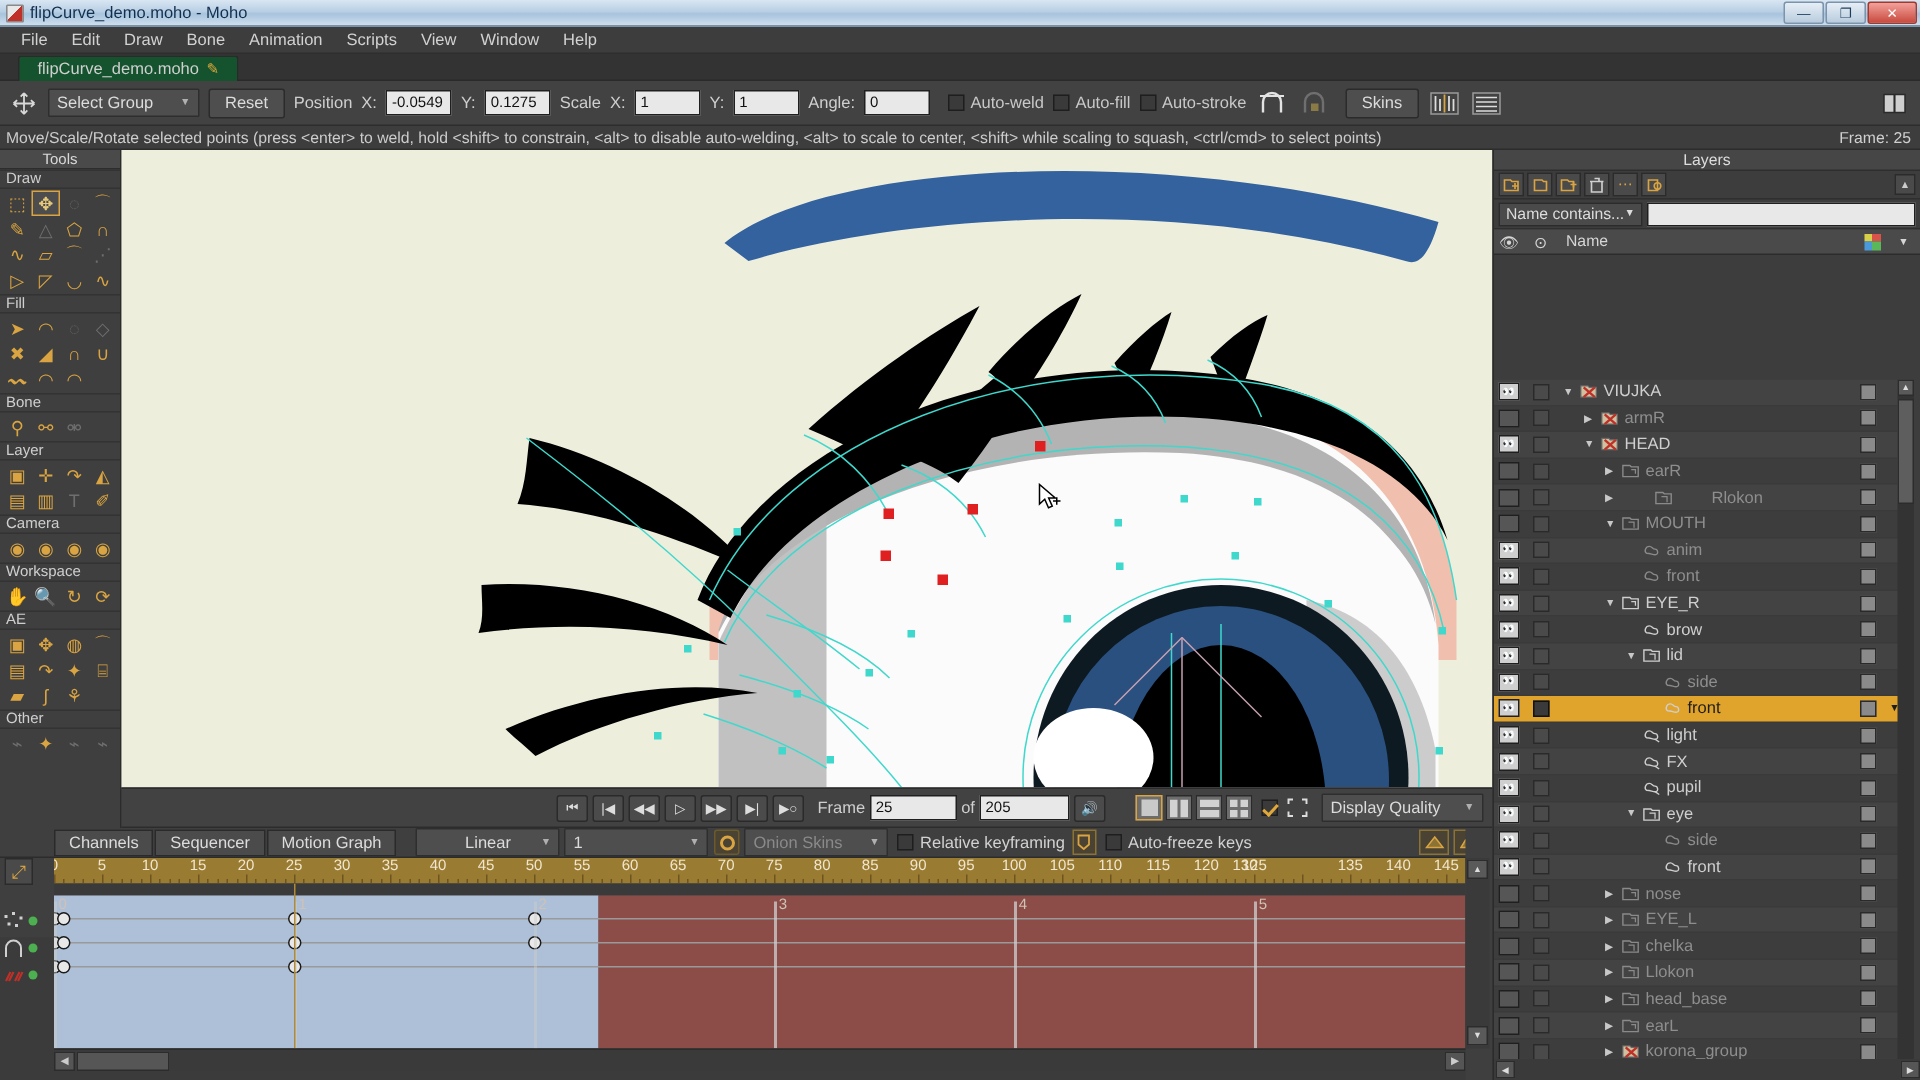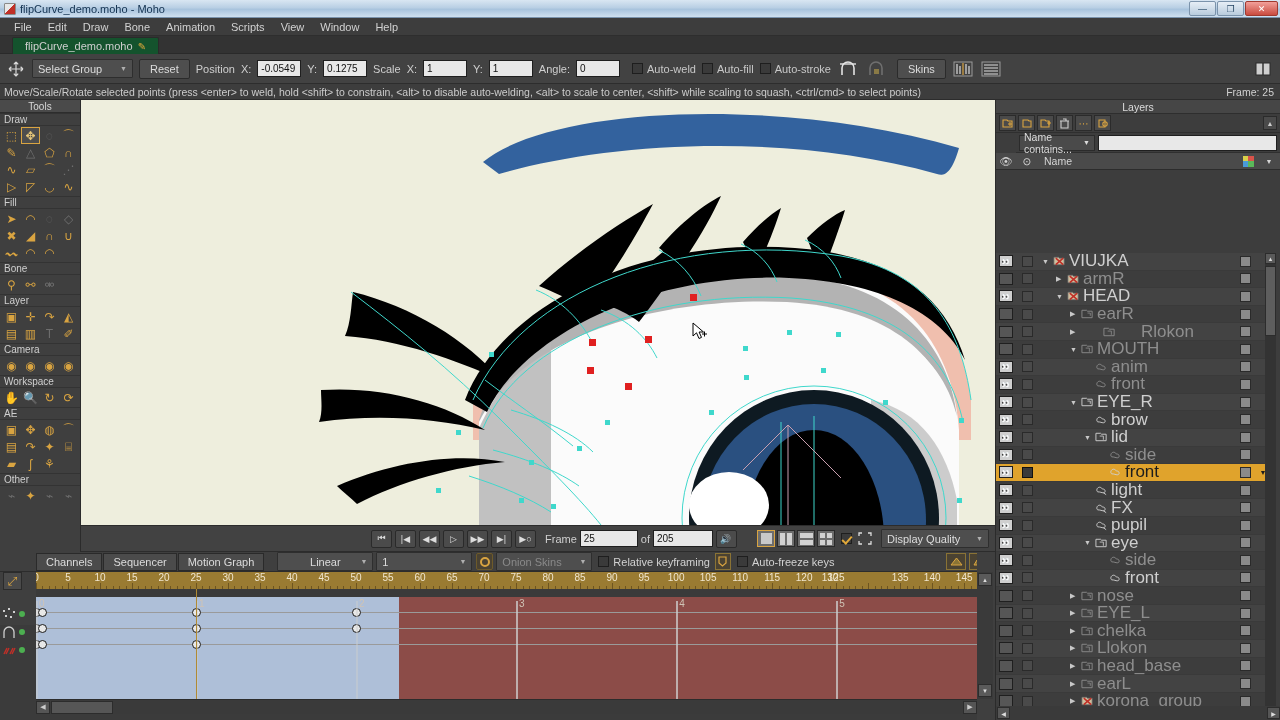--- a/index.html
+++ b/index.html
@@ -227,21 +227,21 @@
   .layers-title {
     height:14px; background:#464646; font-size:10.5px; color:#dcdcdc;
     display:flex;align-items:center;justify-content:center;
     border-bottom:1px solid #2e2e2e;
   }
   .layers-tools { height:19px; display:flex; align-items:center; gap:2px; padding:0 3px;
     border-bottom:1px solid #2f2f2f; background:#3d3d3d; position:relative;}
   .lt-btn { width:17px;height:16px;background:#4a4a4a;border:1px solid #2b2b2b;
     display:flex;align-items:center;justify-content:center; font-size:10px; color:#d9a441; }
   .layers-filter { height:20px; display:flex; align-items:center; gap:3px; padding:2px 3px;
-    border-bottom:1px solid #2f2f2f;margin-left:20px; }
+    border-bottom:1px solid #2f2f2f; }
   .filter-combo {
     height:16px; width:105px; background:#4a4a4a; border:1px solid #2b2b2b;
     font-size:10.5px; color:#dcdcdc; display:flex; align-items:center;
     justify-content:space-between; padding:0 4px;
   }
   .filter-input { height:16px; flex:1; background:#e8e8e8; border:1px solid #1f1f1f; }
   .layers-header {
     height:17px; background:#4a4a4a; display:flex; align-items:center;
     font-size:10.5px; color:#d5d5d5; border-bottom:1px solid #2c2c2c;
   }
@@ -272,21 +272,21 @@
   .eye-box.on { background:#cfcfcf; }
   .eye-box.on::after { content:"\1F440"; font-size:7px; line-height:1; }
   .lr-lock { width:22px; display:flex; align-items:center; justify-content:center; }
   .lock-box { width:11px;height:11px;border:1px solid #2a2a2a;background:#4a4a4a; }
   .layer-row.sel .lock-box { background:#3a3a3a; border-color:#111;}
   .lr-name { flex:1; display:flex; align-items:center; gap:3px; overflow:hidden; white-space:nowrap; }
   .lr-color { width:22px; display:flex; align-items:center; justify-content:center; }
   .color-box { width:11px;height:11px;border:1px solid #2a2a2a;background:#8a8a8a; }
   .lr-caret { width:14px; display:flex;align-items:center;justify-content:center; font-size:7px; }
   .tri { font-size:7px; color:#c8c8c8; width:8px; display:inline-block; }
-  .lname { font-size:17px; }
+  .lname { font-size:11px; }
   .lname.dim { color:#8e8e8e; }
   .ico { width:13px; height:12px; display:inline-block; flex:0 0 auto; }
 
   .layers-vscroll {
     position:absolute; right:4px; top:153px; width:11px; height:553px; background:#333;
   }
   .lvs-up, .lvs-dn { width:11px;height:11px;background:#5a5a5a;border:1px solid #2c2c2c;
     display:flex;align-items:center;justify-content:center;font-size:6px;color:#ddd; }
   .lvs-thumb { position:absolute; left:0; top:13px; width:11px; height:70px; background:#5e5e5e; border:1px solid #2c2c2c;}
   .layers-hscroll {

